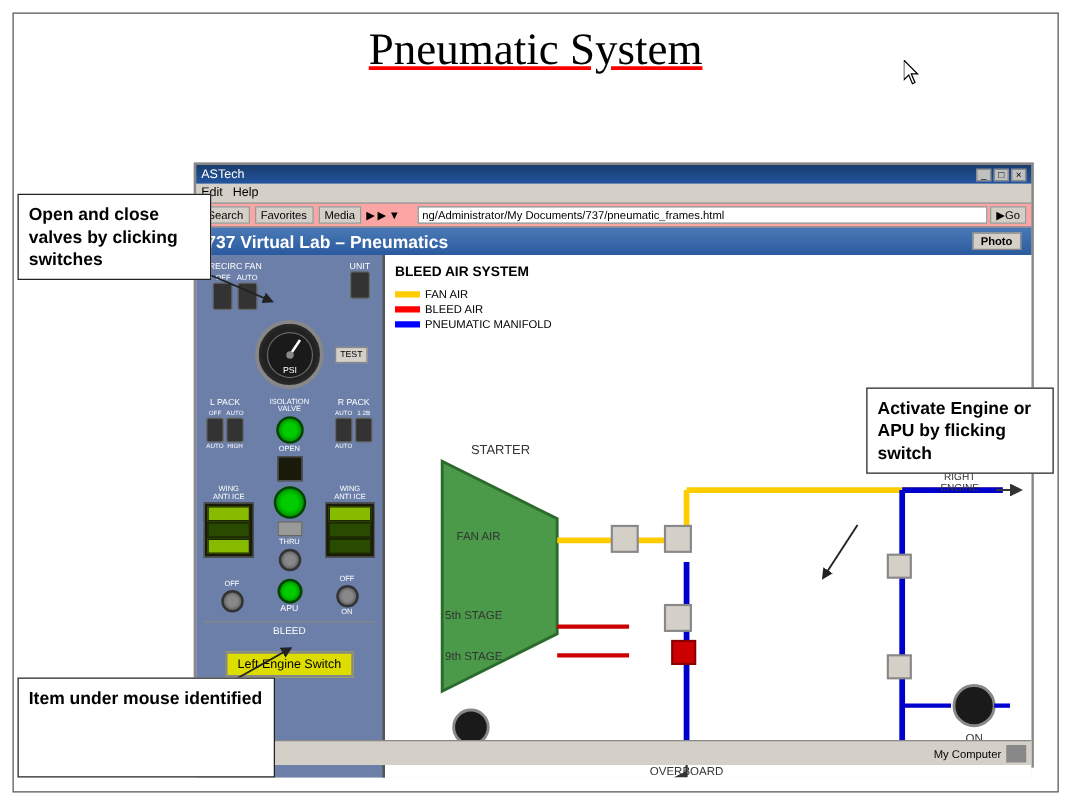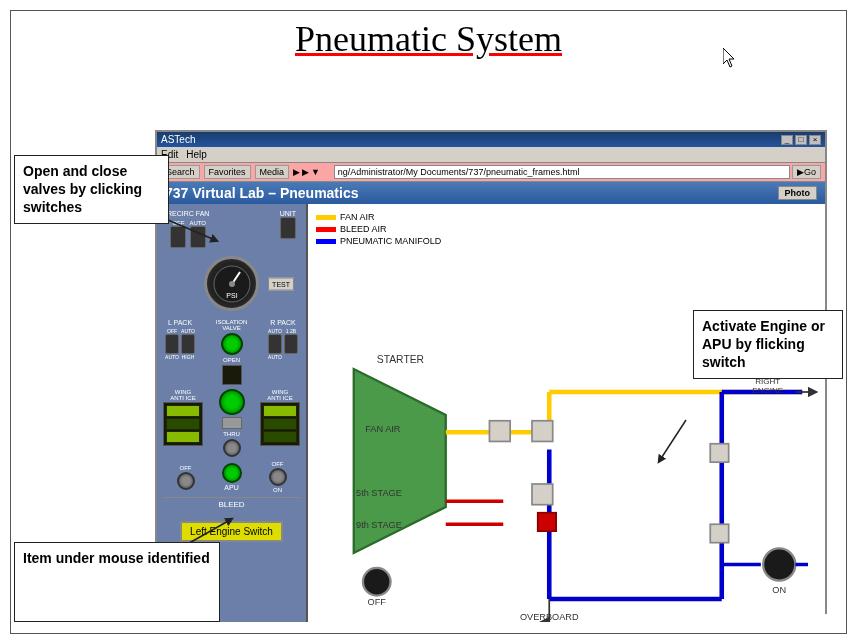--- a/index.html
+++ b/index.html
@@ -650,20 +650,21 @@
           <span style="color:white;font-size:6px;font-family:Arial;">ON</span>
         </div>
       </div>
 
       <div class="bleed-label">BLEED</div>
 
       <button class="yellow-highlight-btn">Left Engine Switch</button>
     </div>
 
     <div class="diagram-panel">
+      <div class="bleed-title">BLEED AIR SYSTEM</div>
       <div class="legend">
         <div class="legend-item">
           <div class="legend-color" style="background:#ffcc00;"></div>
           <span>FAN AIR</span>
         </div>
         <div class="legend-item">
           <div class="legend-color" style="background:#ff0000;"></div>
           <span>BLEED AIR</span>
         </div>
         <div class="legend-item">
@@ -729,13 +730,17 @@
             <polygon points="0,0 3,6 6,0" fill="#333"></polygon>
           </marker>
           <marker id="arrowRight" markerWidth="6" markerHeight="6" refX="0" refY="3" orient="auto">
             <polygon points="0,0 6,3 0,6" fill="#333"></polygon>
           </marker>
         </defs>
       </svg>
     </div>
   </div>
 
+  <div class="statusbar">
+    <span>My Computer</span>
+    <div class="statusbar-icon"></div>
+  </div>
 </div>
 
 </body></html>

